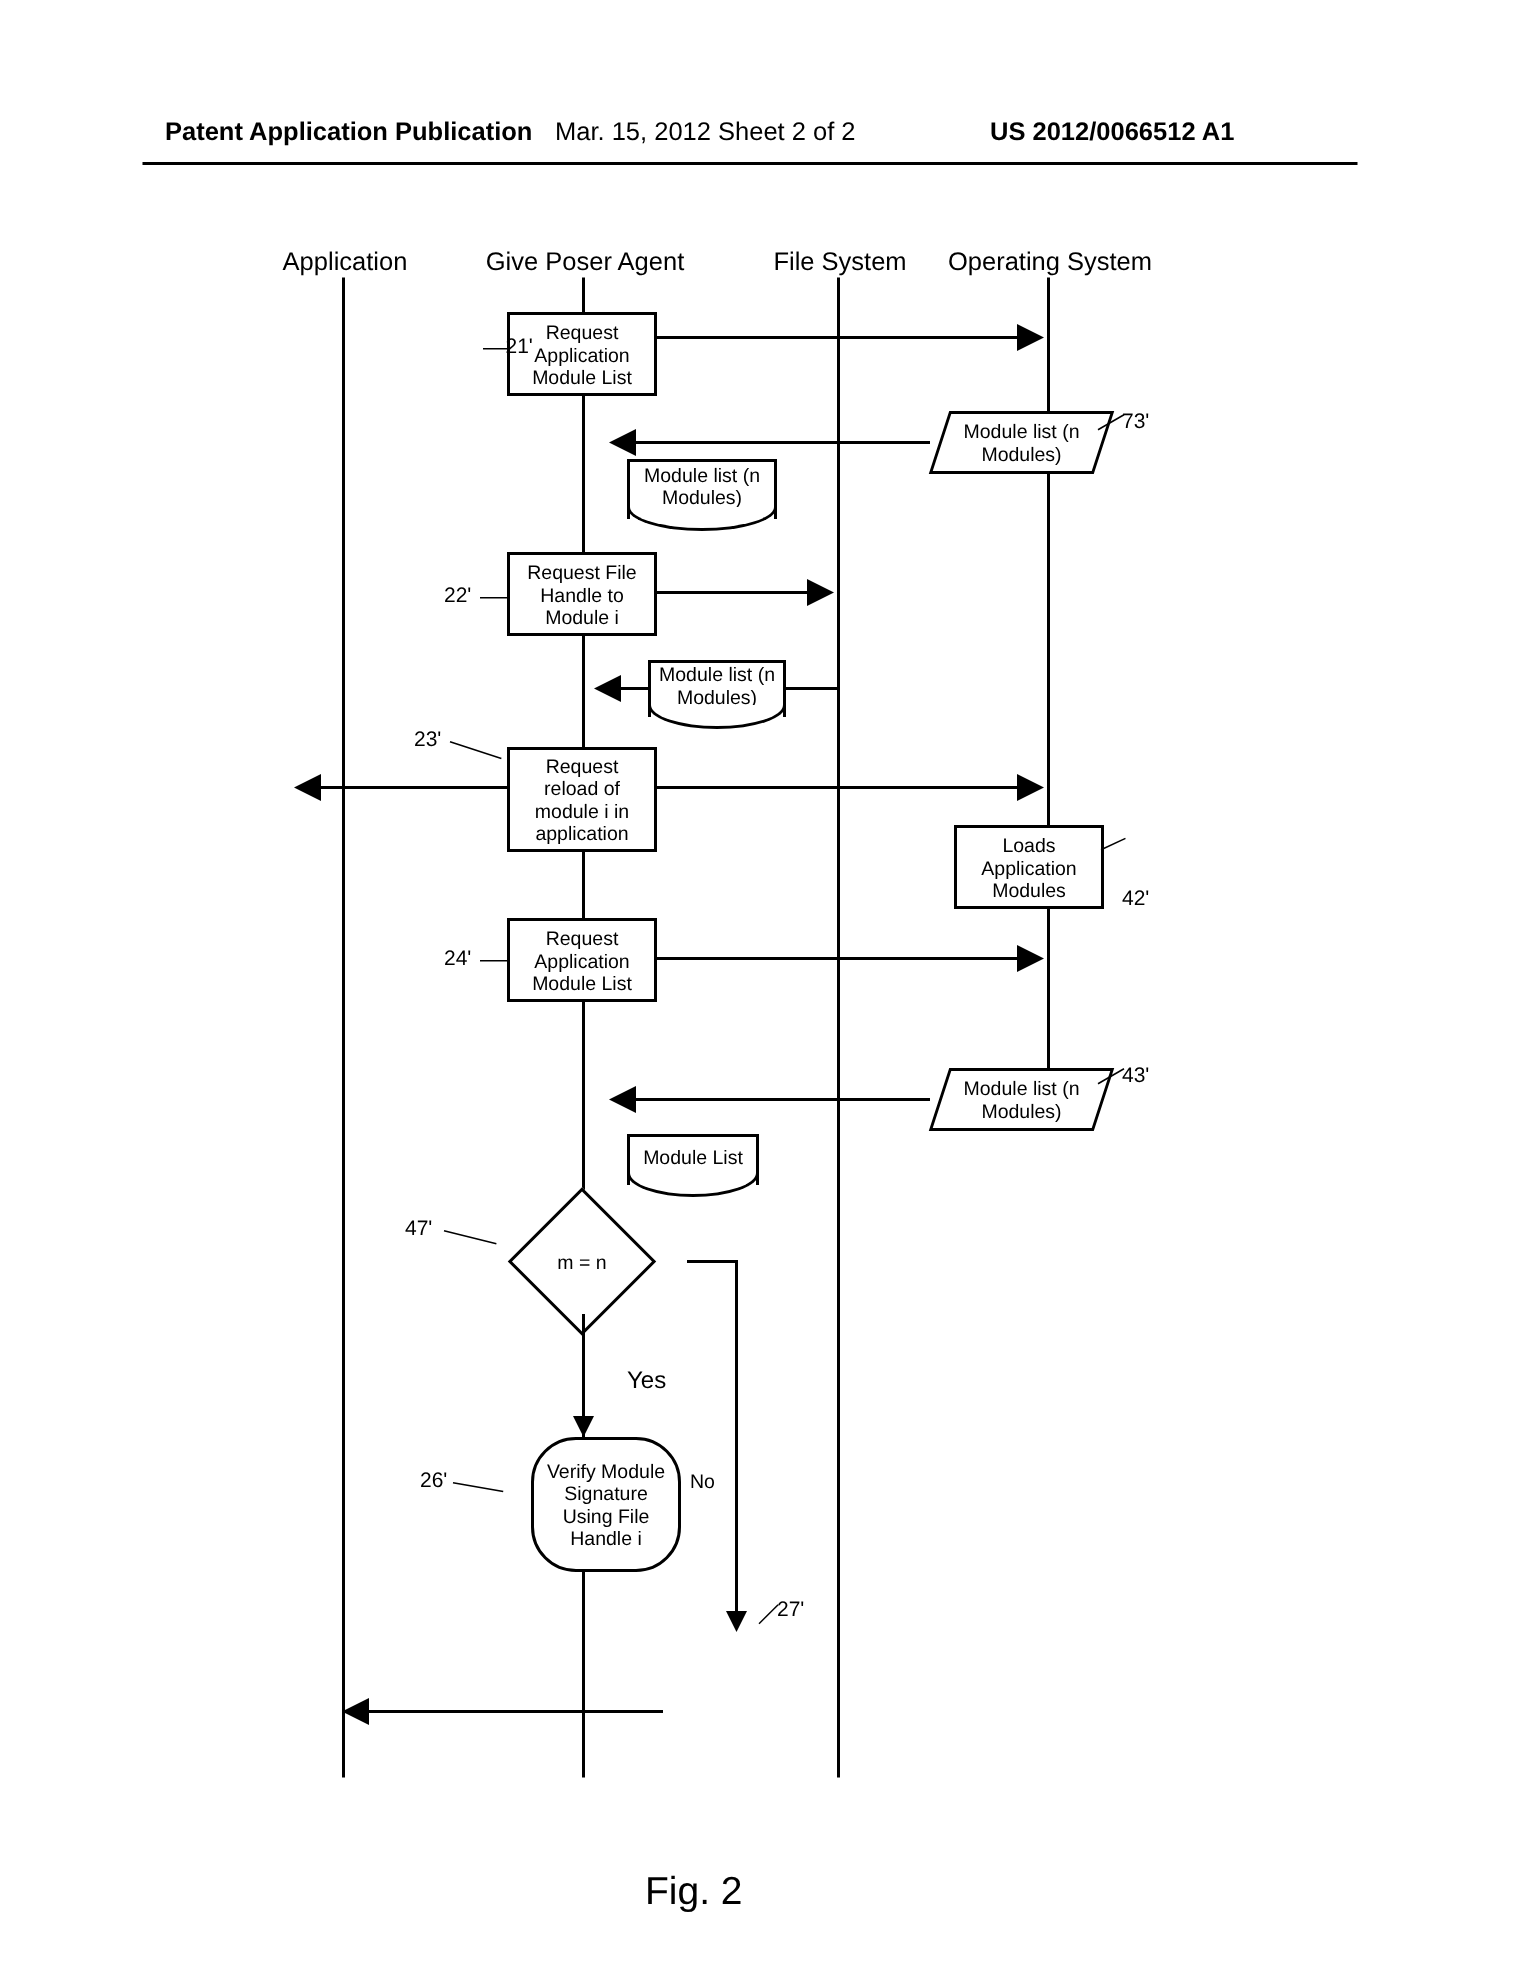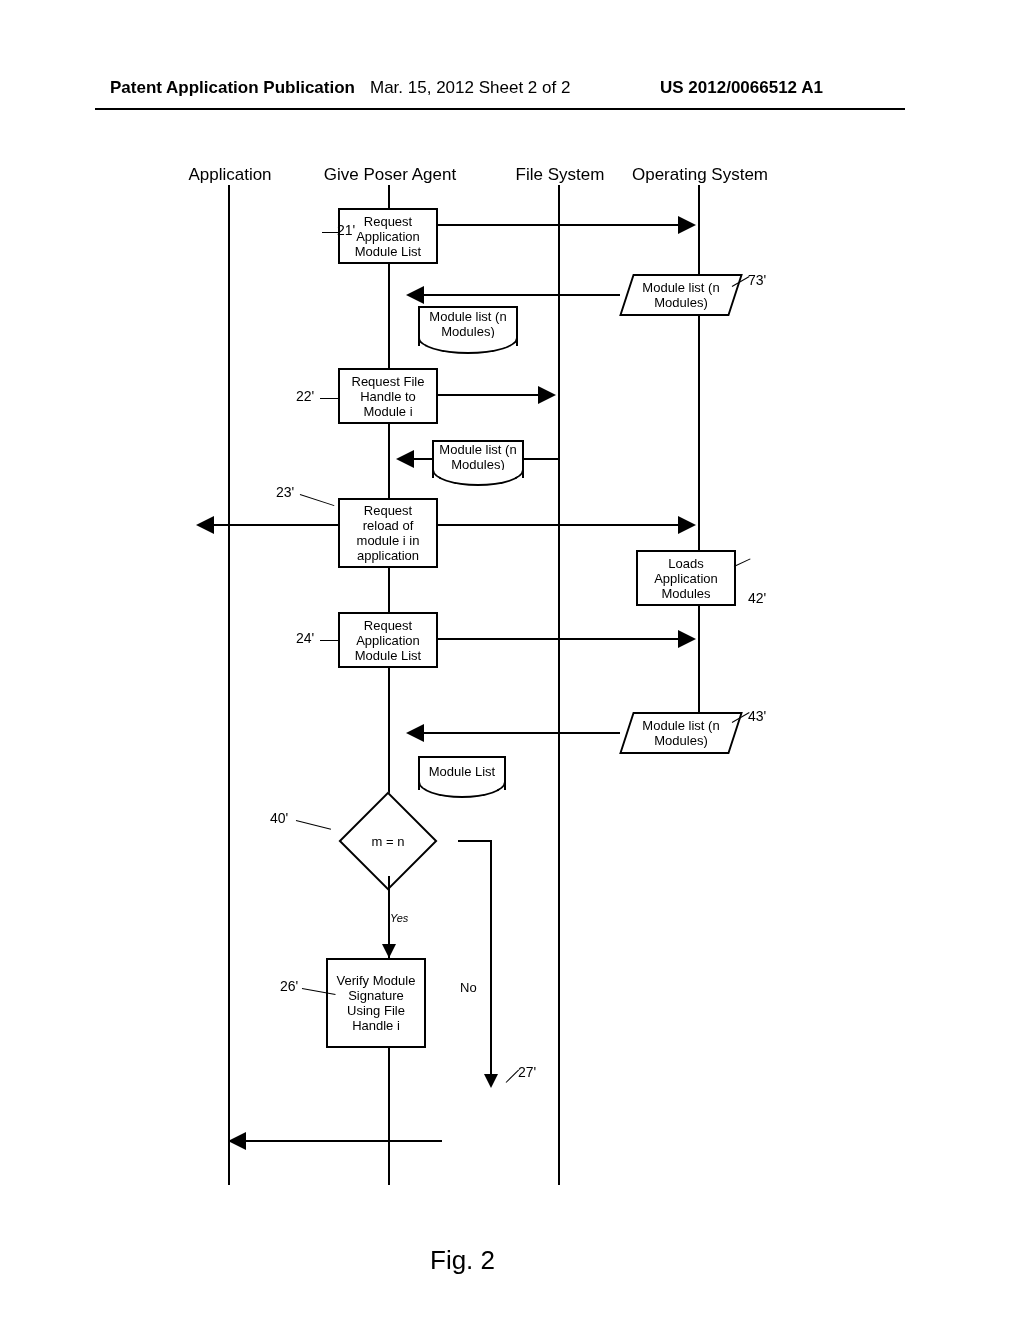--- a/index.html
+++ b/index.html
@@ -261,37 +261,37 @@
     <div class="pgram-text">Module list (n Modules)</div>
   </div>
   <div class="refnum" style="left:748px; top:708px;">43'</div>
   <div class="leader" style="left:732px; top:722px; width:20px; transform:rotate(-30deg);"></div>
 
   <div class="hline" style="left:420px; top:732px; width:200px;"></div>
   <div class="arrow-l hollow" style="left:408px; top:726px;"></div>
 
   <div class="doc" style="left:418px; top:756px; width:88px; height:34px;">Module List</div>
 
-  <div class="refnum" style="left:270px; top:810px;">40'</div>
+  <div class="refnum" style="left:270px; top:810px;">47'</div>
   <div class="leader" style="left:296px; top:820px; width:36px; transform:rotate(14deg);"></div>
   <div class="diamond" style="left:318px; top:806px; width:140px; height:70px;">
     <div class="diamond-shape" style="width:66px; height:66px;"></div>
     <div class="diamond-text">m = n</div>
   </div>
 
   <div class="vline" style="left:388px; top:876px; height:70px;"></div>
   <div class="arrow-d" style="left:382px; top:944px;"></div>
-  <div class="refnum" style="left:390px; top:912px; font-size:11px;font-style:italic;">Yes</div>
+  <div class="refnum" style="left:418px; top:912px; font-size:16px;">Yes</div>
 
   <div class="hline" style="left:458px; top:840px; width:34px;"></div>
   <div class="vline" style="left:490px; top:840px; height:236px;"></div>
   <div class="arrow-d" style="left:484px; top:1074px;"></div>
   <div class="refnum" style="left:460px; top:980px; font-size:13px;">No</div>
 
-  <div class="box" style="left:326px; top:958px; width:100px; height:90px;">Verify Module Signature Using File Handle i</div>
+  <div class="box" style="left:354px; top:958px; width:100px; height:90px;border-radius:30px;">Verify Module Signature Using File Handle i</div>
   <div class="refnum" style="left:280px; top:978px;">26'</div>
   <div class="leader" style="left:302px; top:988px; width:34px; transform:rotate(10deg);"></div>
 
   <div class="refnum" style="left:518px; top:1064px;">27'</div>
   <div class="leader" style="left:506px; top:1082px; width:18px; transform:rotate(-45deg);"></div>
 
   <div class="hline" style="left:242px; top:1140px; width:200px;"></div>
   <div class="arrow-l hollow" style="left:230px; top:1134px;"></div>
 
   <div class="figcap" style="left:430px; top:1225px;margin-top:20px;">Fig. 2</div>

